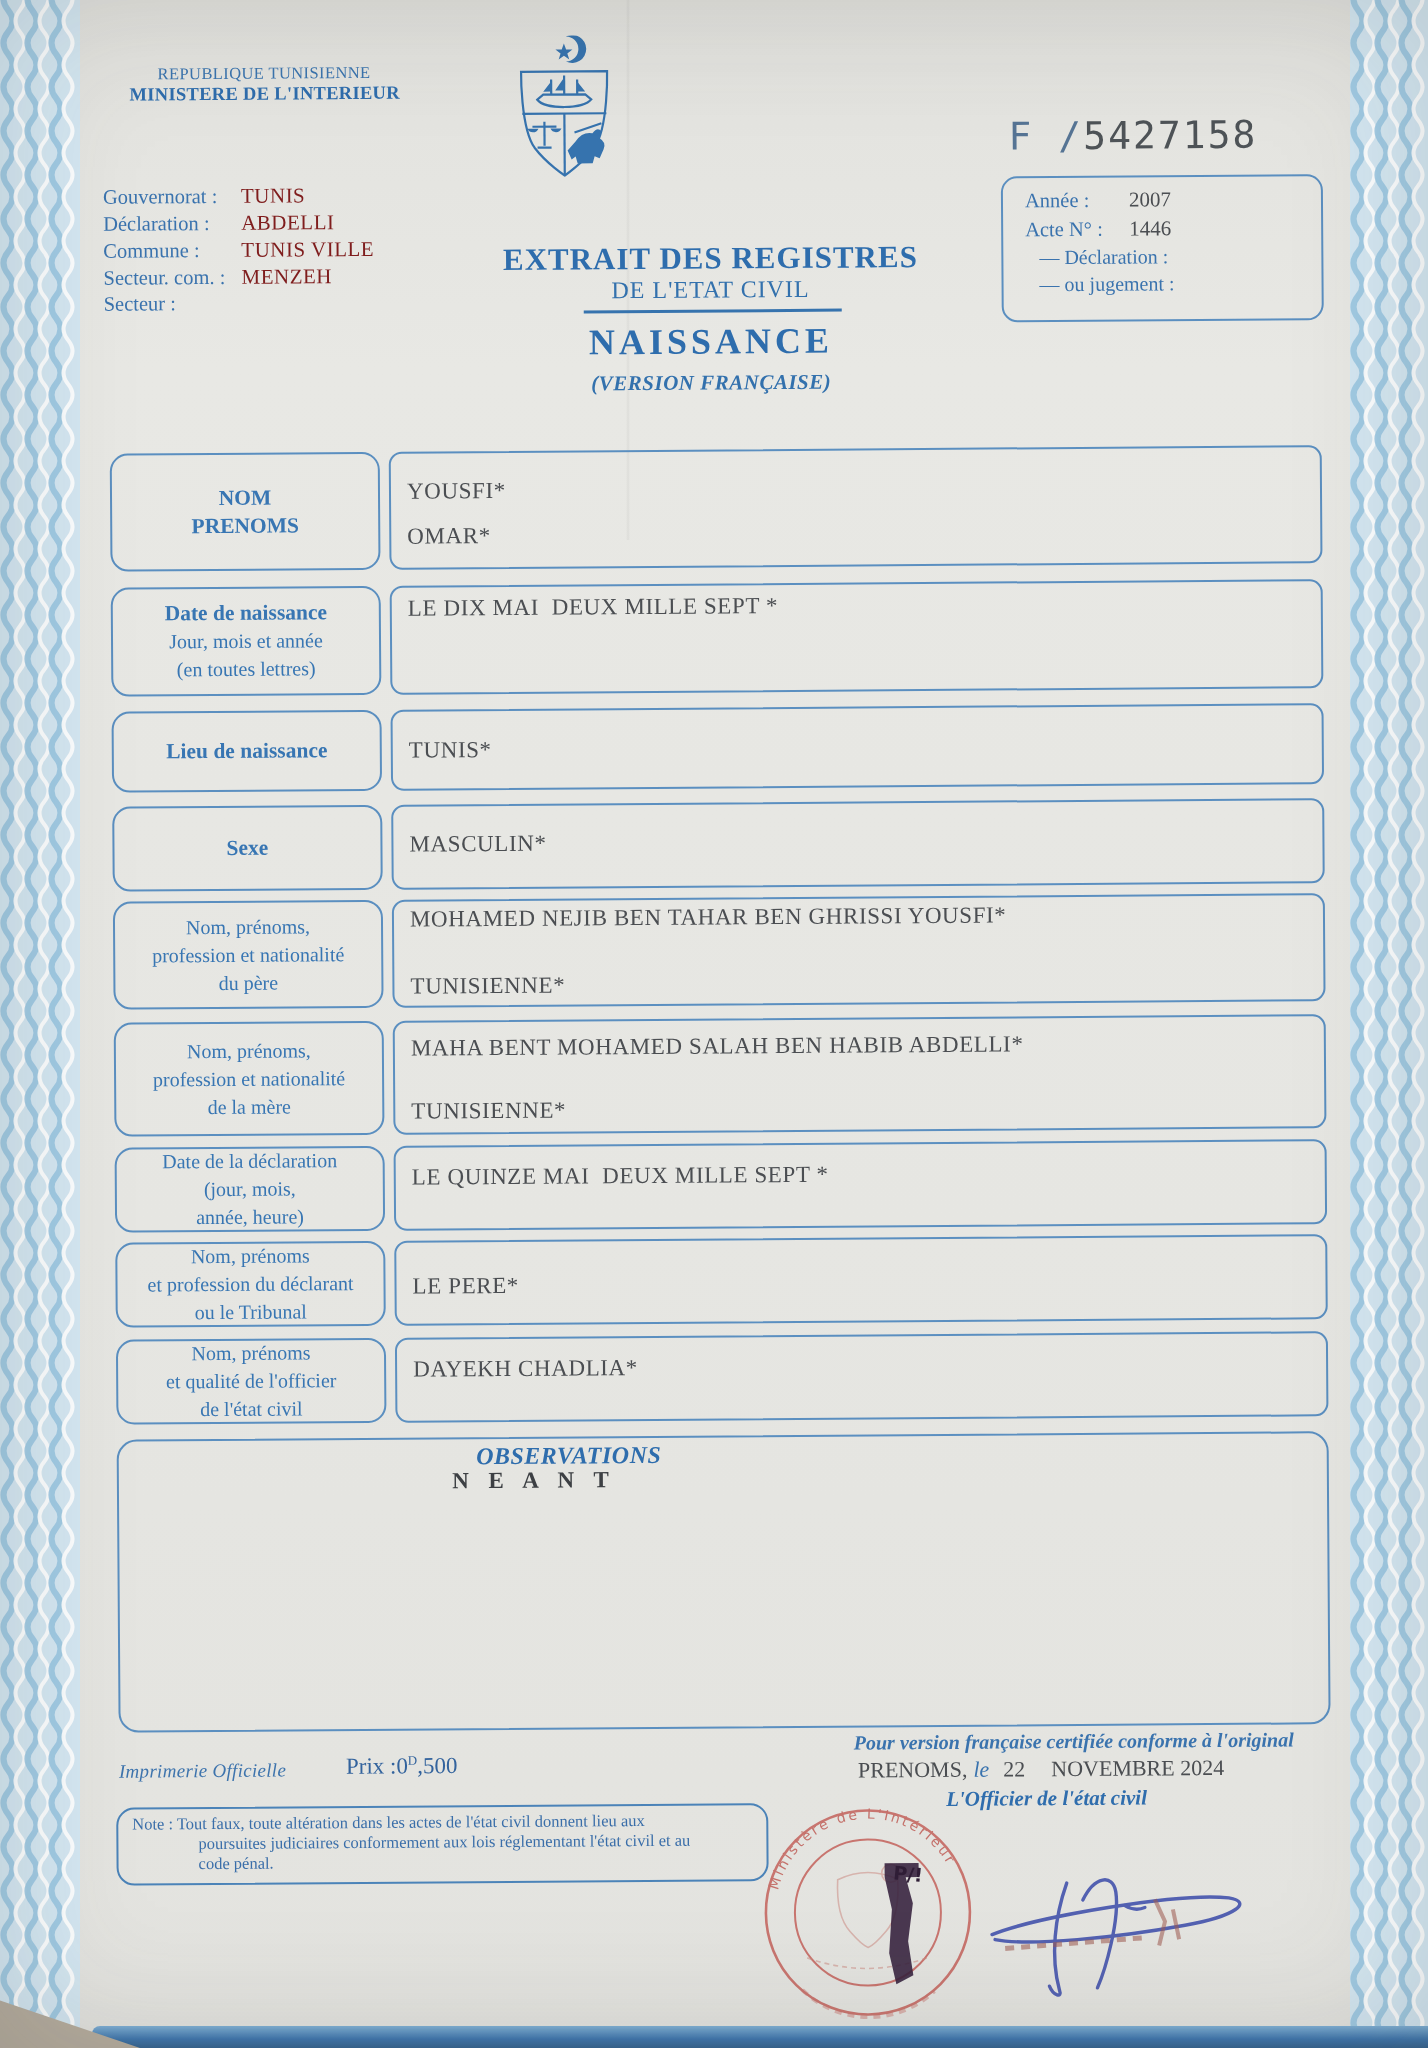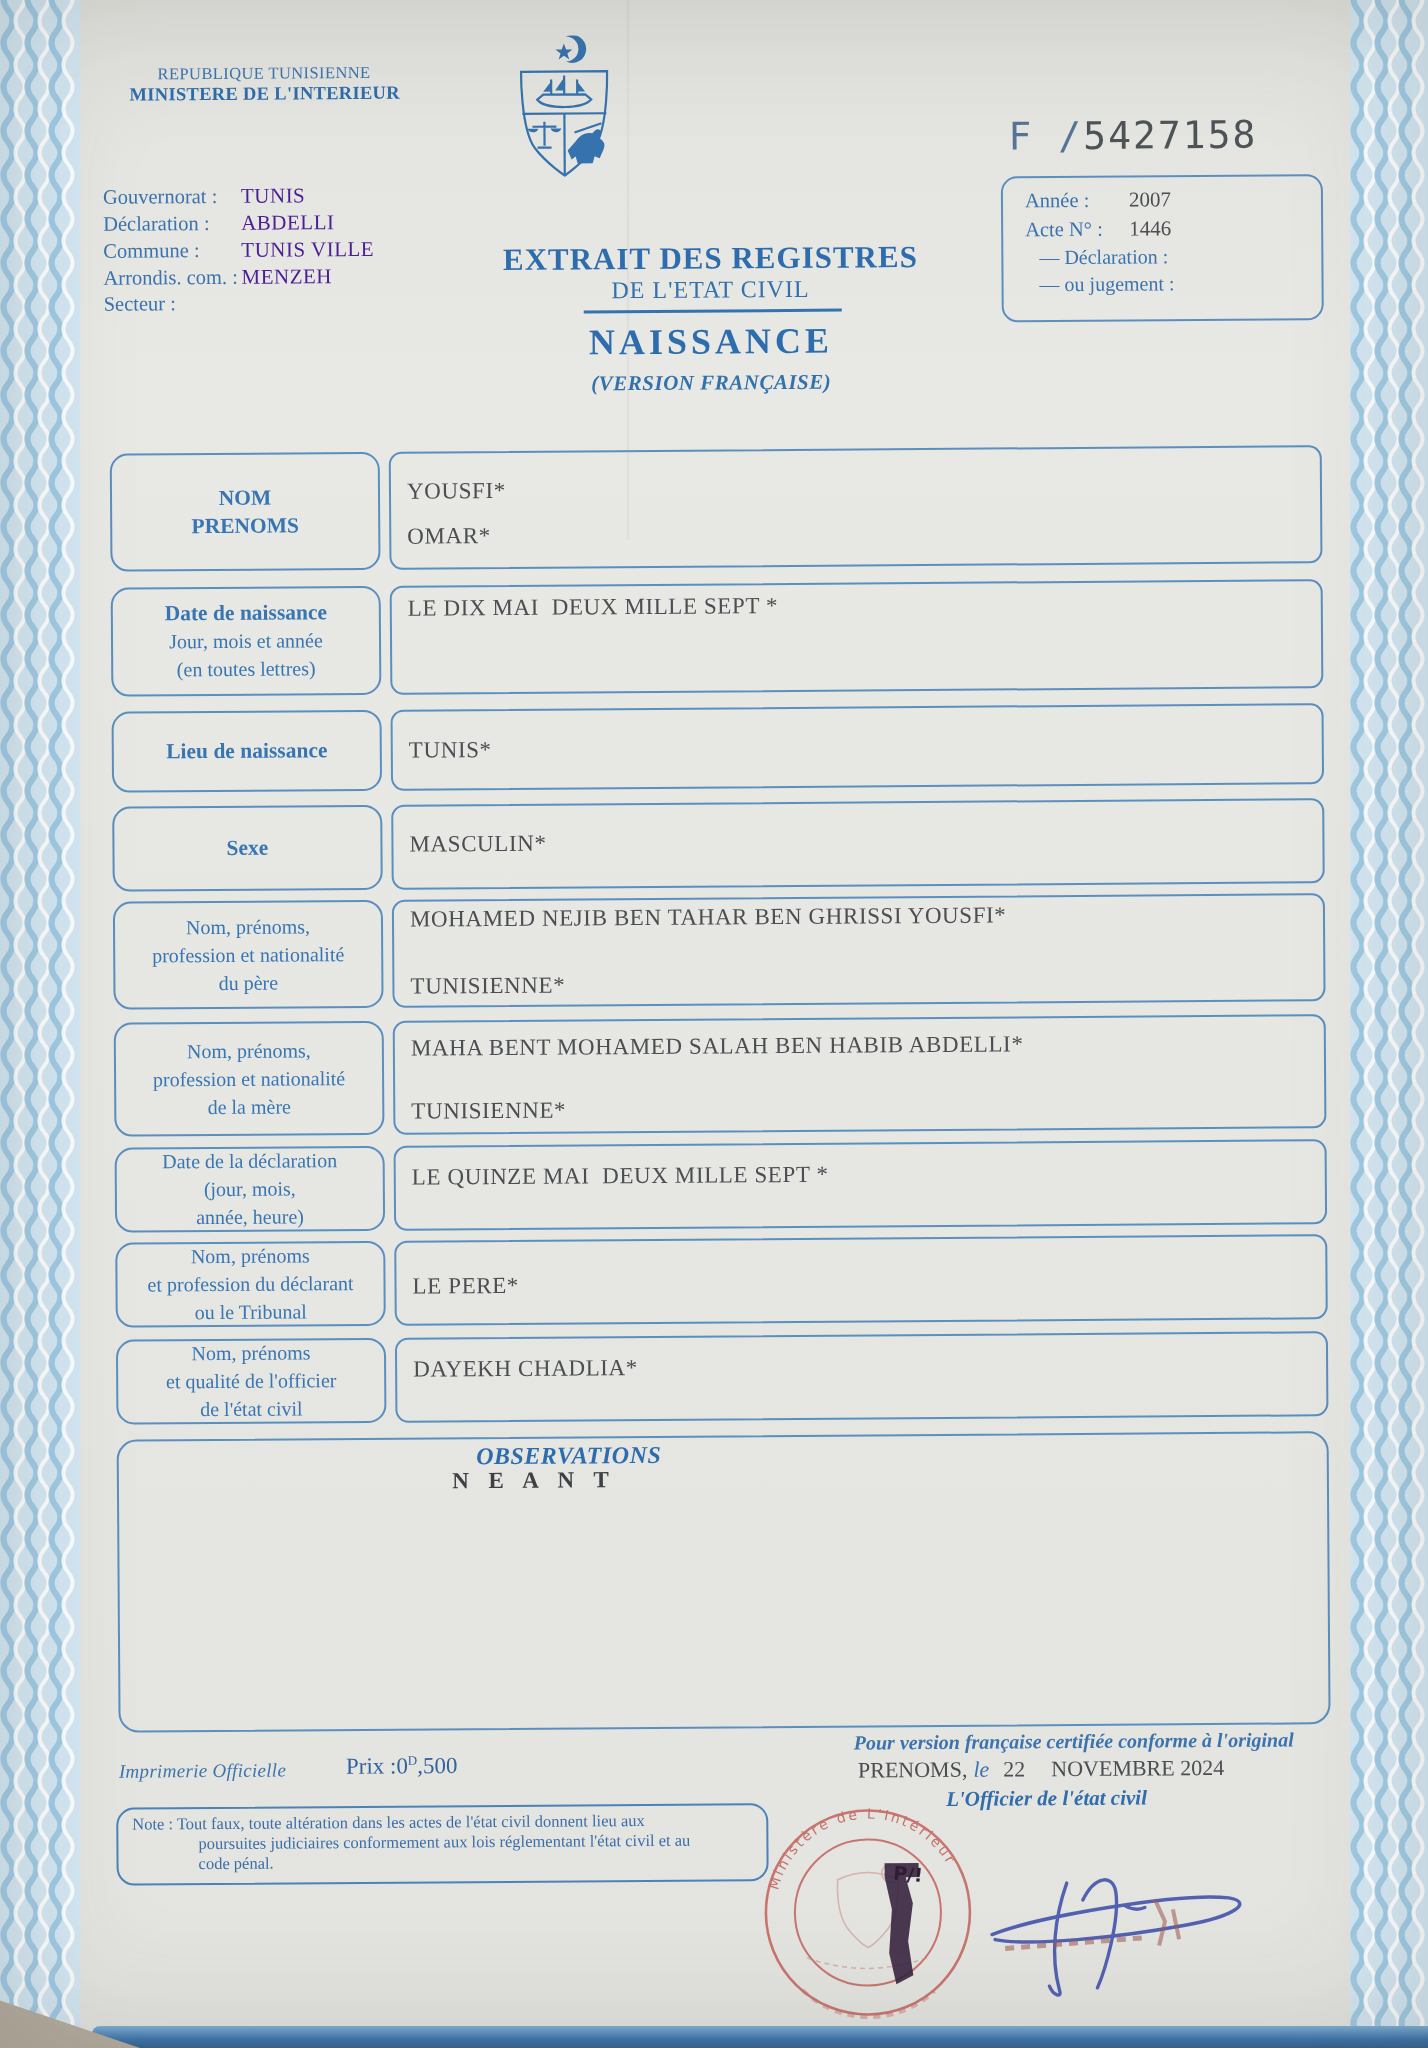--- a/index.html
+++ b/index.html
@@ -31,21 +31,21 @@
   
   #republic{left:140px;top:60px;width:260px;text-align:center;font-size:16.5px;letter-spacing:.4px;color:#3b74ae;}
   #ministry{left:118px;top:80px;width:305px;text-align:center;font-size:18.5px;font-weight:bold;color:#2f6dad;letter-spacing:.3px;}
   #serial{left:1014px;top:116px;font-family:"DejaVu Sans Mono",monospace;font-size:38px;letter-spacing:2px;}
   #serial .pfx{color:#567494;}
   #serial .num{color:#4e5357;}
   
   #locfields{left:108px;top:180px;width:330px;}
   .locrow{display:flex;height:27px;align-items:baseline;}
   .loclabel{width:138px;flex:none;font-size:20.5px;color:#3a73ae;}
-  .locval{font-size:21px;color:#4c1d95;letter-spacing:.5px;}
+  .locval{font-size:21px;color:#7f1d1d;letter-spacing:.5px;}
   
   #actbox{left:1006px;top:178px;width:322px;height:146px;border:2.5px solid #5b8fc0;border-radius:16px;padding:10px 0 0 22px;box-sizing:border-box;}
   .actrow{display:flex;height:29px;align-items:baseline;}
   .actlabel{width:104px;flex:none;font-size:20.5px;color:#3a73ae;}
   .actval{font-size:21px;color:#4b4e52;}
   .actdash{font-size:20px;color:#3a73ae;margin-left:14px;height:27px;}
   
   .ctr{left:400px;width:630px;text-align:center;}
   #title1{top:240px;font-size:31px;font-weight:bold;color:#2e6dad;letter-spacing:1px;}
   #title2{top:276px;font-size:24px;color:#3371ad;letter-spacing:1px;}
@@ -152,21 +152,21 @@
       </div>
     <div class="locrow">
         <span class="loclabel">Déclaration :</span>
         <span class="locval">ABDELLI</span>
       </div>
     <div class="locrow">
         <span class="loclabel">Commune :</span>
         <span class="locval">TUNIS VILLE</span>
       </div>
     <div class="locrow">
-        <span class="loclabel">Arrondis. com. :</span>
+        <span class="loclabel">Secteur. com. :</span>
         <span class="locval">MENZEH</span>
       </div>
     <div class="locrow">
         <span class="loclabel">Secteur :</span>
         <span class="locval"></span>
       </div>
   </div>
 
   <div id="actbox" class="abs">
     <div class="actrow">

